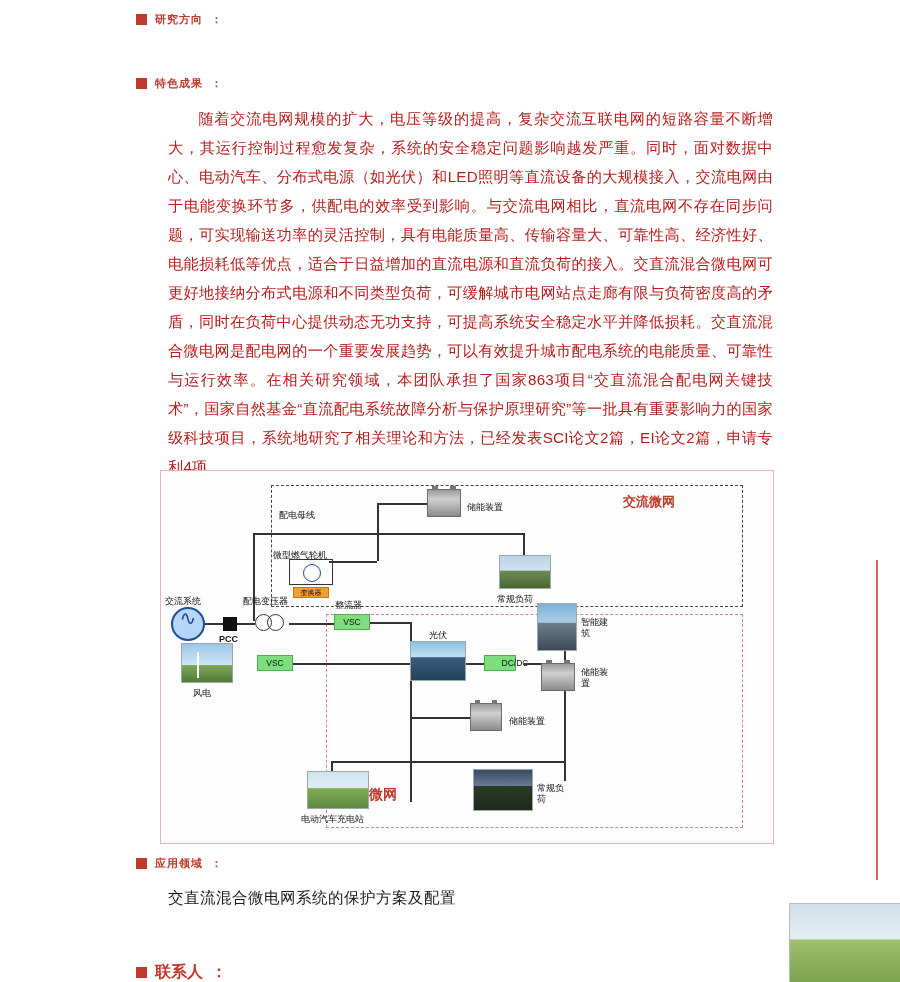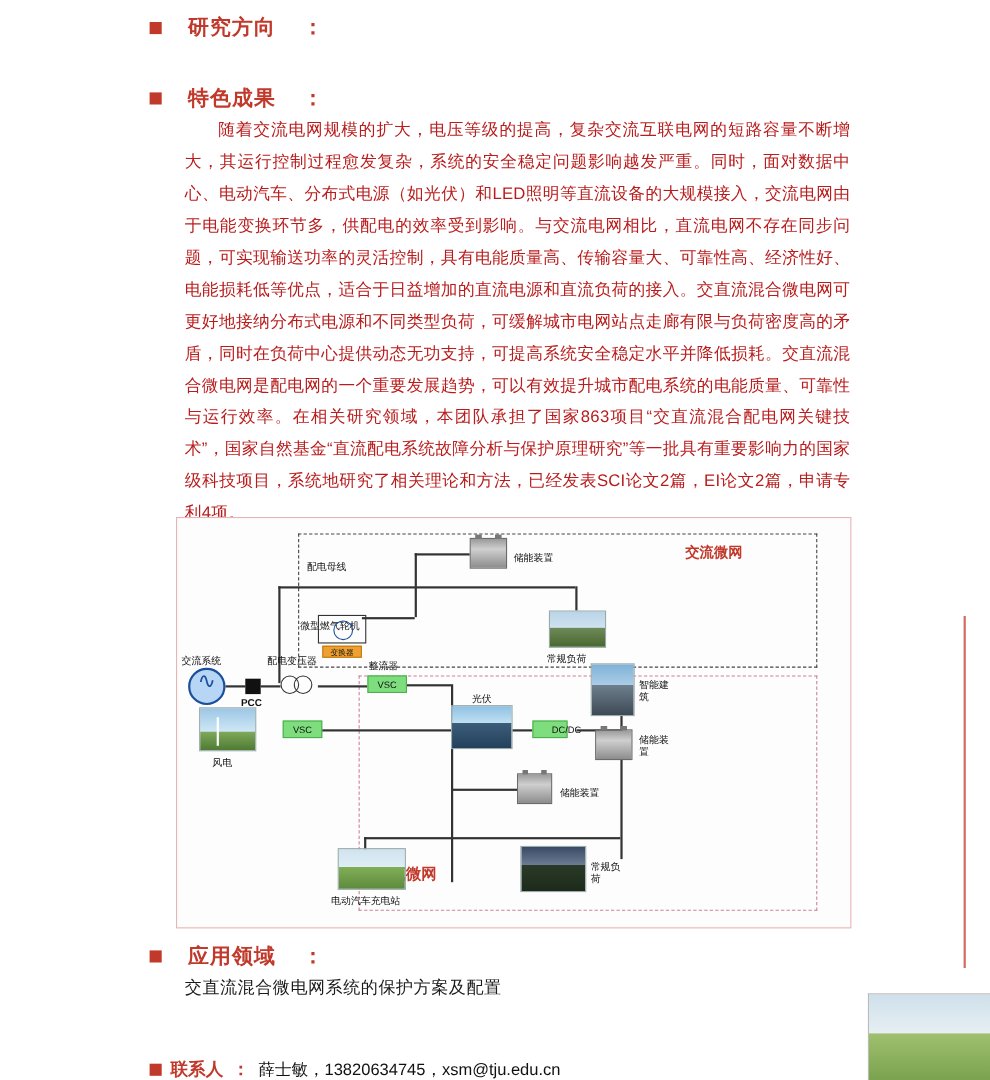--- a/index.html
+++ b/index.html
@@ -12,22 +12,22 @@
   .page{position:absolute;inset:0;}
 
   
   .right-rule{
     position:absolute;right:22px;top:560px;width:2px;height:320px;
     background:#c0392b;opacity:.75;
   }
 
   
   .sec-head{
-    position:absolute;display:flex;align-items:center;gap:24px;
-    color:#c0392b;font-weight:bold;font-size:19px;letter-spacing:1px;
+    position:absolute;display:flex;align-items:center;gap:8px;
+    color:#c0392b;font-weight:bold;font-size:11px;letter-spacing:1px;
   }
   .sec-head .bullet{
     width:11px;height:11px;background:#c0392b;display:inline-block;
   }
   .sec-head .colon{color:#c0392b;font-weight:bold;}
 
   .sub-text{
     position:absolute;font-size:15.5px;color:#1a1a1a;letter-spacing:.5px;
   }
 
@@ -162,21 +162,21 @@
       <div class="wire wire-v" style="left:92px;top:62px;height:88px;"></div>
       <div class="wire wire-v" style="left:216px;top:32px;height:30px;"></div>
       <div class="wire wire-h" style="left:216px;top:32px;width:50px;"></div>
       <div class="wire wire-v" style="left:216px;top:62px;height:28px;"></div>
       <div class="wire wire-h" style="left:168px;top:90px;width:48px;"></div>
       <div class="wire wire-v" style="left:362px;top:62px;height:22px;"></div>
 
       <div class="battery" style="left:266px;top:18px;width:34px;height:28px;"></div>
       <div class="lbl" style="left:306px;top:30px;">储能装置</div>
 
-      <div class="lbl" style="left:112px;top:92px;font-family:Liberation Mono, monospace;">微型燃气轮机</div>
+      <div class="lbl" style="left:112px;top:78px;font-family:Liberation Mono, monospace;">微型燃气轮机</div>
       <div style="position:absolute;left:128px;top:88px;width:44px;height:26px;border:1px solid #333;box-sizing:border-box;">
         <div style="position:absolute;left:13px;top:4px;width:18px;height:18px;border:1.5px solid #1b4f9c;border-radius:50%;box-sizing:border-box;"></div>
       </div>
       <div class="orangebox" style="left:132px;top:116px;width:36px;height:11px;">变换器</div>
 
       <div class="photo ph-house" style="left:338px;top:84px;width:52px;height:34px;"></div>
       <div class="lbl" style="left:336px;top:122px;">常规负荷</div>
 
       <div class="lbl" style="left:4px;top:124px;">交流系统</div>
       <div class="acsource" style="left:10px;top:136px;"></div>
@@ -234,17 +234,16 @@
     <span class="bullet"></span>
     <span>应用领域</span>
     <span class="colon">：</span>
   </div>
   <div class="sub-text" style="left:168px;top:888px;">交直流混合微电网系统的保护方案及配置</div>
 
   <div class="contact">
     <span class="bullet"></span>
     <span class="lab">联系人</span>
     <span class="lab">：</span>
-    <span class="val">薛士敏，13820634745，xsm@tju.edu.cn</span>
   </div>
 
   <div class="br-photo"></div>
 </div>
 
 </body></html>

